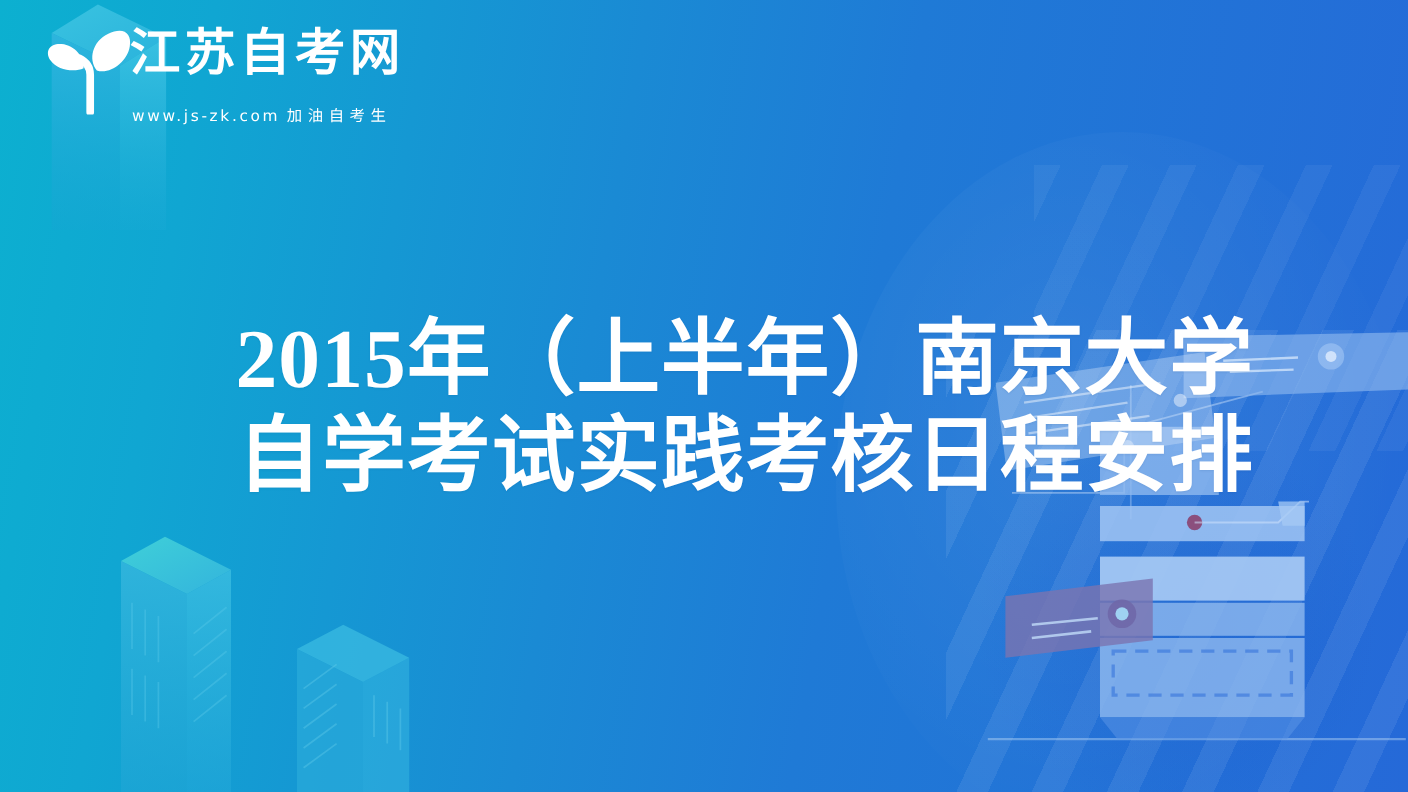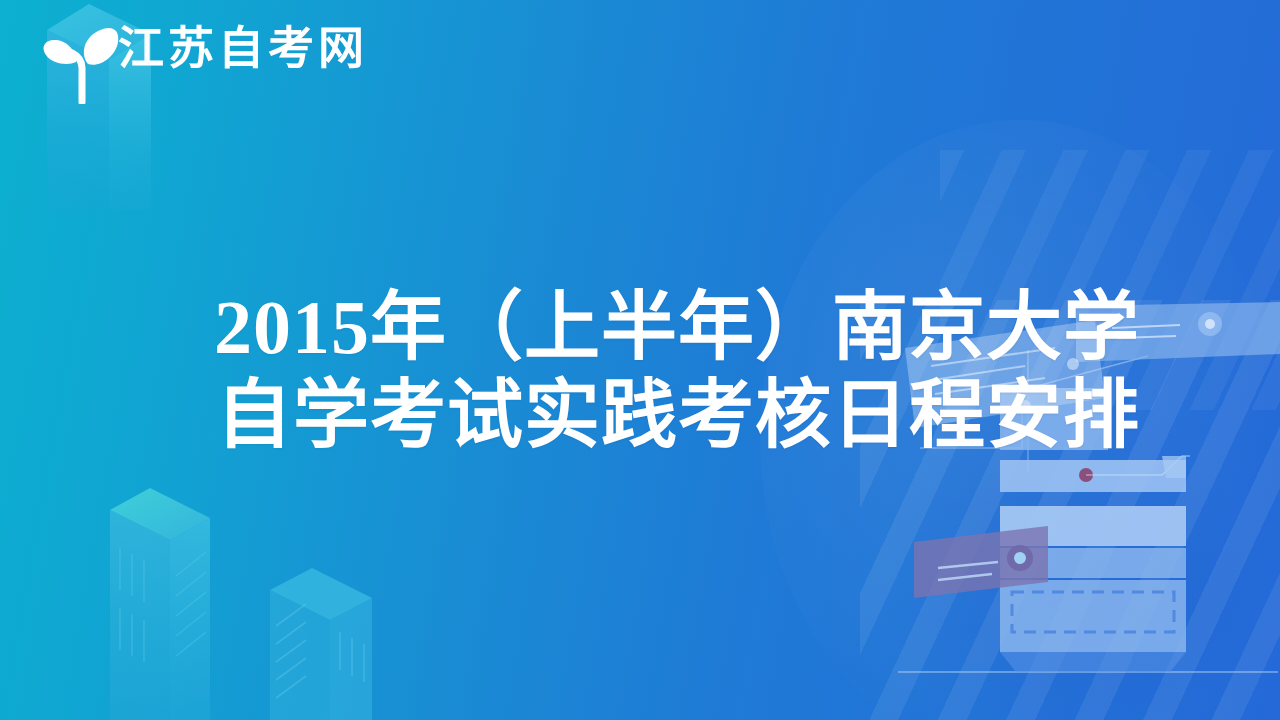--- a/index.html
+++ b/index.html
@@ -201,17 +201,20 @@
     <svg class="logo-icon" width="86" height="80" viewBox="0 0 86 80">
 
       <path d="M46 78 L46 44 C46 36 42 32 36 29" stroke="#ffffff" stroke-width="7" fill="none" stroke-linecap="round"></path>
 
       <path d="M52 40 C44 30 48 14 62 7 C76 0 84 6 82 18 C80 32 64 44 52 40 Z" fill="#ffffff"></path>
 
       <path d="M40 38 C32 42 16 40 10 31 C4 22 10 15 20 16 C32 17 41 28 40 38 Z" fill="#ffffff"></path>
     </svg>
 
     <div class="logo-text">江苏自考网</div>
+    <div class="logo-tag">
+      <span>www.js-zk.com</span><span class="cn">加油自考生</span>
+    </div>
   </div>
 
   <h1 class="title">2015年（上半年）南京大学自学考试实践考核日程安排</h1>
 
 </div>
 
 </body></html>

